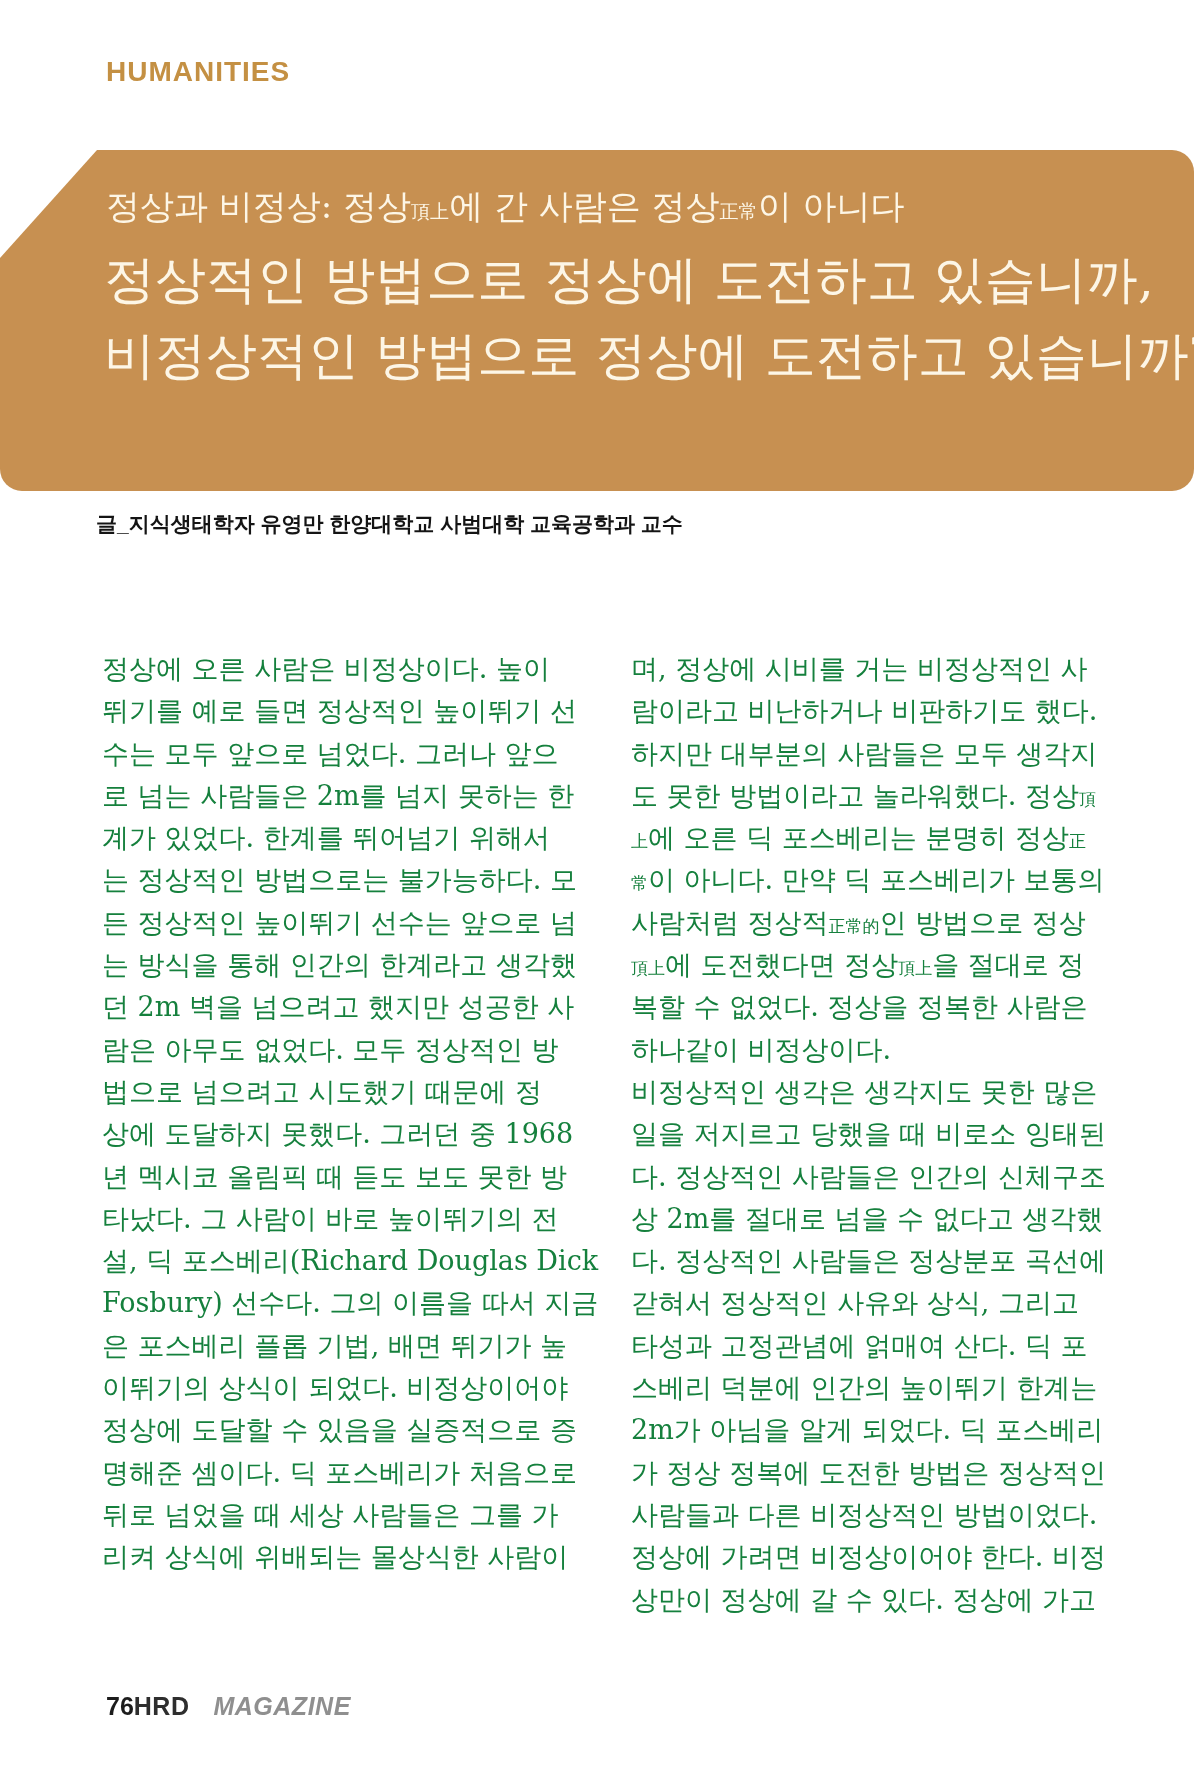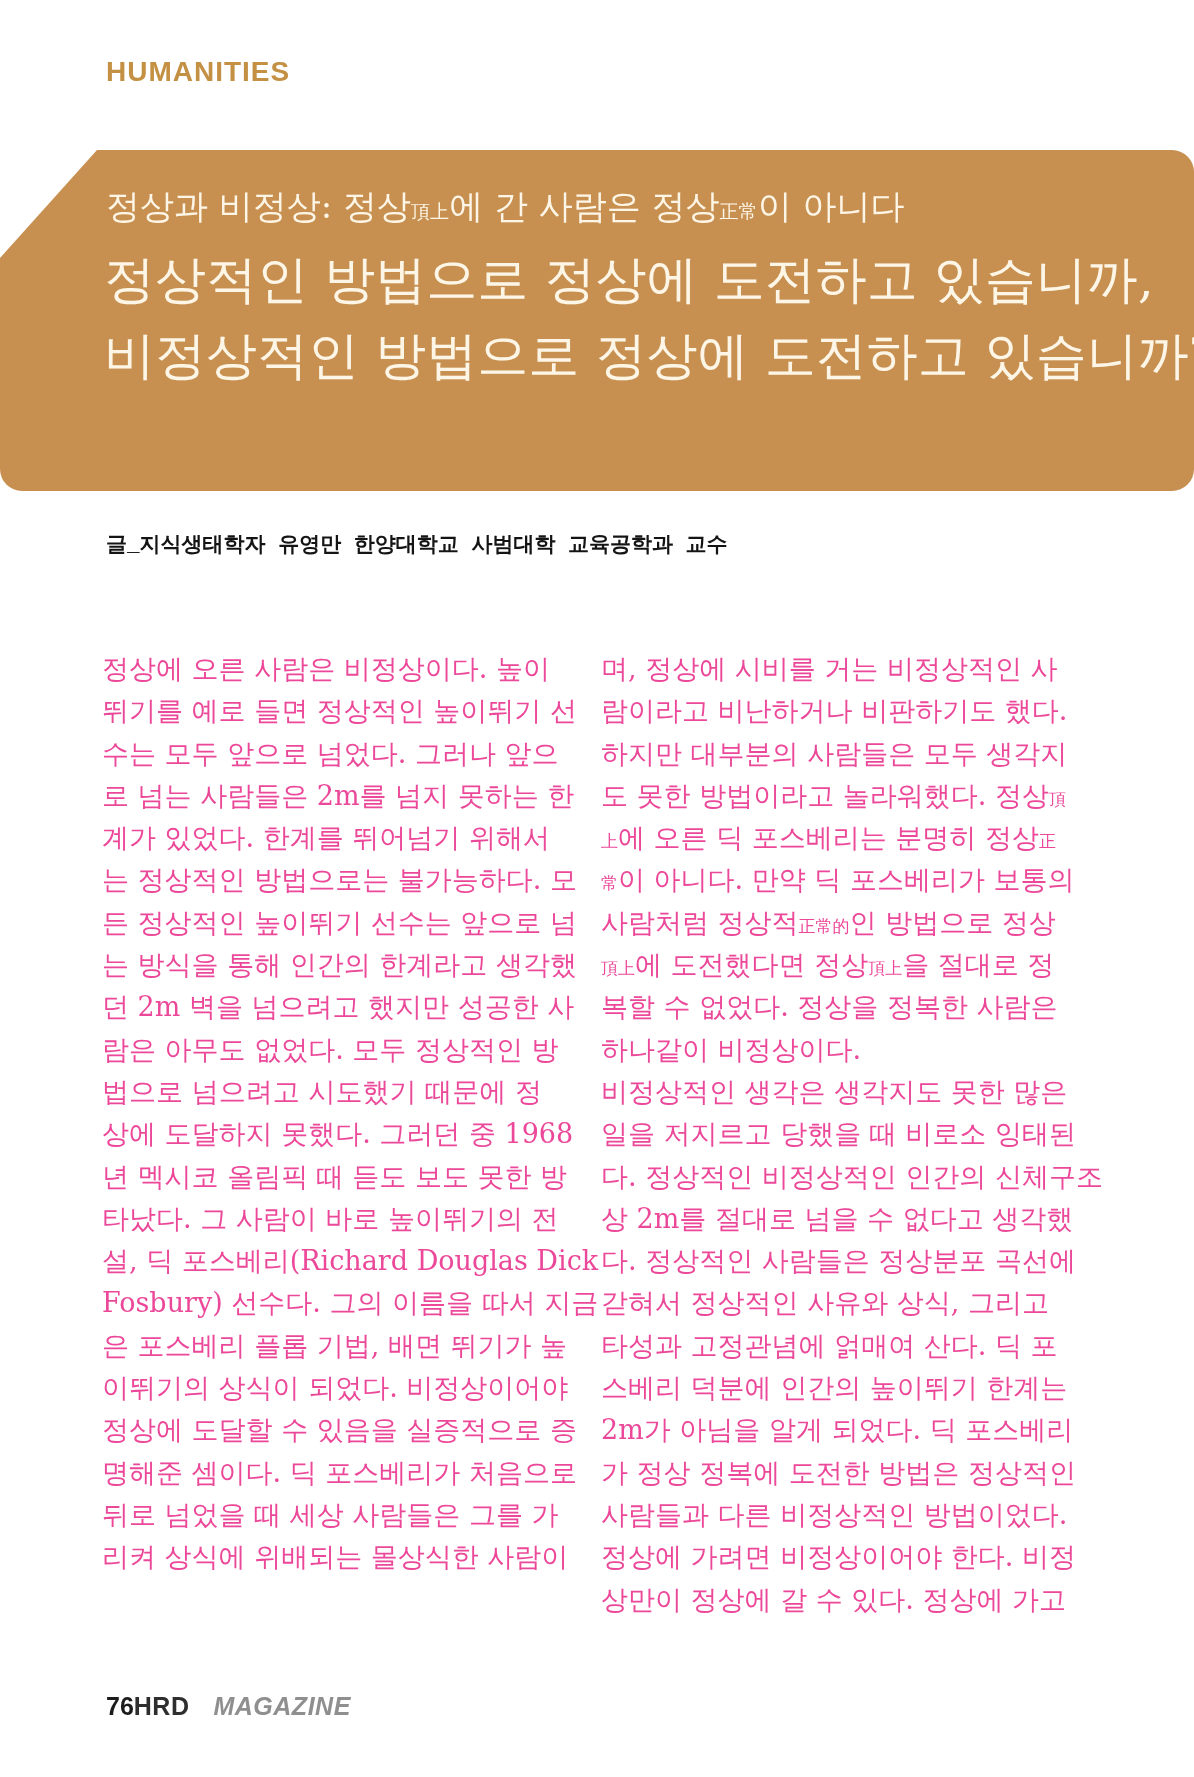--- a/index.html
+++ b/index.html
@@ -9,26 +9,26 @@
         font-family:"Liberation Sans","DejaVu Sans",sans-serif;
         font-weight:bold;font-size:28px;letter-spacing:1px;color:#c49043;}
   .banner{position:absolute;left:0;top:150px;width:1194px;height:341px;background:#c79051;
         clip-path:polygon(97px 0,100% 0,100% 100%,0 100%,0 108px);border-radius:22px;}
   .banner .subtitle{position:absolute;left:106px;top:34px;font-size:34px;color:#fdf6e6;
         white-space:nowrap;}
   .banner .subtitle .hanja{font-size:0.56em;}
   .banner .title-line{position:absolute;left:104px;font-size:51px;color:#fdf6e6;white-space:nowrap;}
   .banner .title-line.l1{top:96px;}
   .banner .title-line.l2{top:172px;}
-  .byline{position:absolute;left:106px;top:510px;
-        font-family:Liberation Mono, monospace;
-        font-weight:bold;font-size:21px;color:#141414;margin-top:20px;}
-  .col{position:absolute;top:648px;width:440px;color:#ec4899;font-size:27px;}
+  .byline{position:absolute;left:96px;top:510px;
+        font-family:Liberation Sans, sans-serif;
+        font-weight:bold;font-size:21px;color:#141414;}
+  .col{position:absolute;top:648px;width:440px;color:#15803d;font-size:27px;}
   .col-left{left:102px;}
-  .col-right{left:601px;}
+  .col-right{left:631px;}
   .col .line{height:42.3px;line-height:42.3px;white-space:nowrap;
         text-align:justify;text-align-last:justify;}
   .col .line.no-just{text-align-last:left;}
   .col .hanja{font-size:0.63em;}
   .footer{position:absolute;left:106px;top:1692px;
         font-family:"Liberation Sans","DejaVu Sans",sans-serif;
         font-weight:bold;font-size:25px;color:#1c1c1c;}
   .footer .pnum{margin-right:0;color:#1c1c1c;}
   .footer .mag-bold{color:#2e2e2e;letter-spacing:0.5px;}
   .footer .mag-light{color:#8f8f8f;letter-spacing:0.5px;margin-left:24px;font-style:italic;}
@@ -79,21 +79,21 @@
       <div class="line">하지만 대부분의 사람들은 모두 생각지</div>
       <div class="line">도 못한 방법이라고 놀라워했다. 정상<span class="hanja">頂</span></div>
       <div class="line"><span class="hanja">上</span>에 오른 딕 포스베리는 분명히 정상<span class="hanja">正</span></div>
       <div class="line"><span class="hanja">常</span>이 아니다. 만약 딕 포스베리가 보통의</div>
       <div class="line">사람처럼 정상적<span class="hanja">正常的</span>인 방법으로 정상</div>
       <div class="line"><span class="hanja">頂上</span>에 도전했다면 정상<span class="hanja">頂上</span>을 절대로 정</div>
       <div class="line">복할 수 없었다. 정상을 정복한 사람은</div>
       <div class="line no-just">하나같이 비정상이다.</div>
       <div class="line">비정상적인 생각은 생각지도 못한 많은</div>
       <div class="line">일을 저지르고 당했을 때 비로소 잉태된</div>
-      <div class="line">다. 정상적인 비정상적인 인간의 신체구조</div>
+      <div class="line">다. 정상적인 사람들은 인간의 신체구조</div>
       <div class="line">상 2m를 절대로 넘을 수 없다고 생각했</div>
       <div class="line">다. 정상적인 사람들은 정상분포 곡선에</div>
       <div class="line">갇혀서 정상적인 사유와 상식, 그리고</div>
       <div class="line">타성과 고정관념에 얽매여 산다. 딕 포</div>
       <div class="line">스베리 덕분에 인간의 높이뛰기 한계는</div>
       <div class="line">2m가 아님을 알게 되었다. 딕 포스베리</div>
       <div class="line">가 정상 정복에 도전한 방법은 정상적인</div>
       <div class="line">사람들과 다른 비정상적인 방법이었다.</div>
       <div class="line">정상에 가려면 비정상이어야 한다. 비정</div>
       <div class="line">상만이 정상에 갈 수 있다. 정상에 가고</div>

